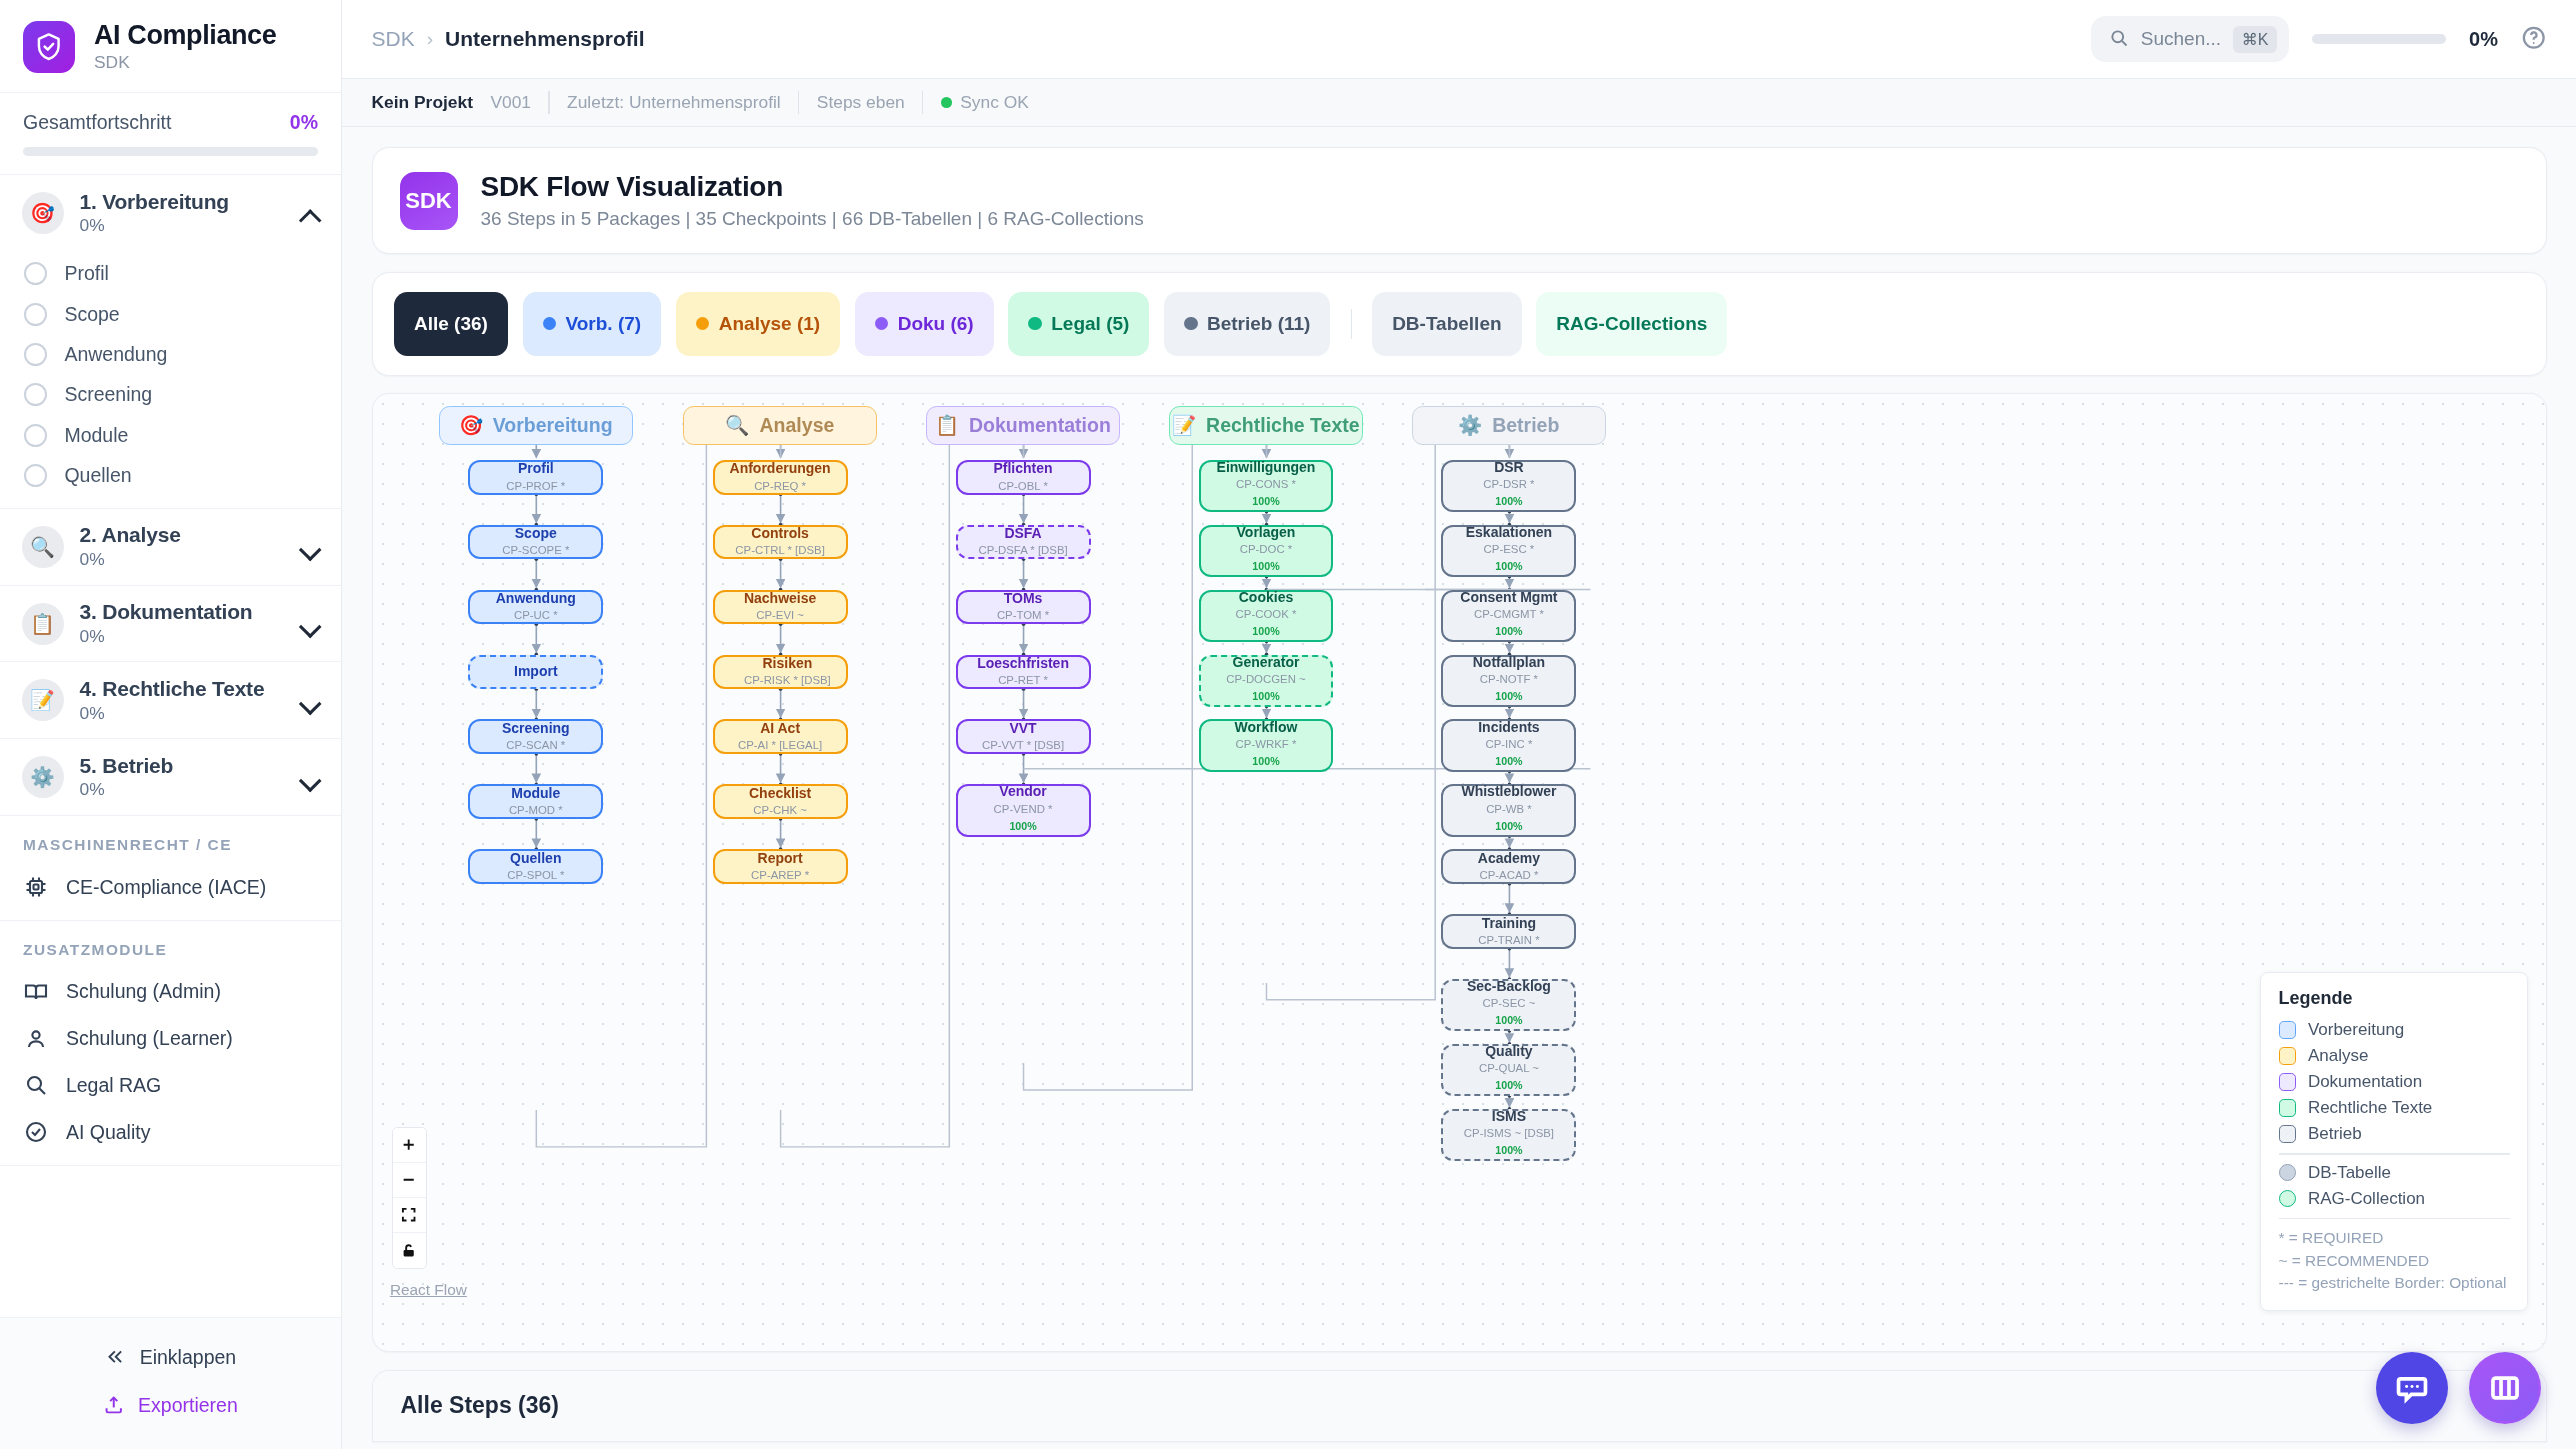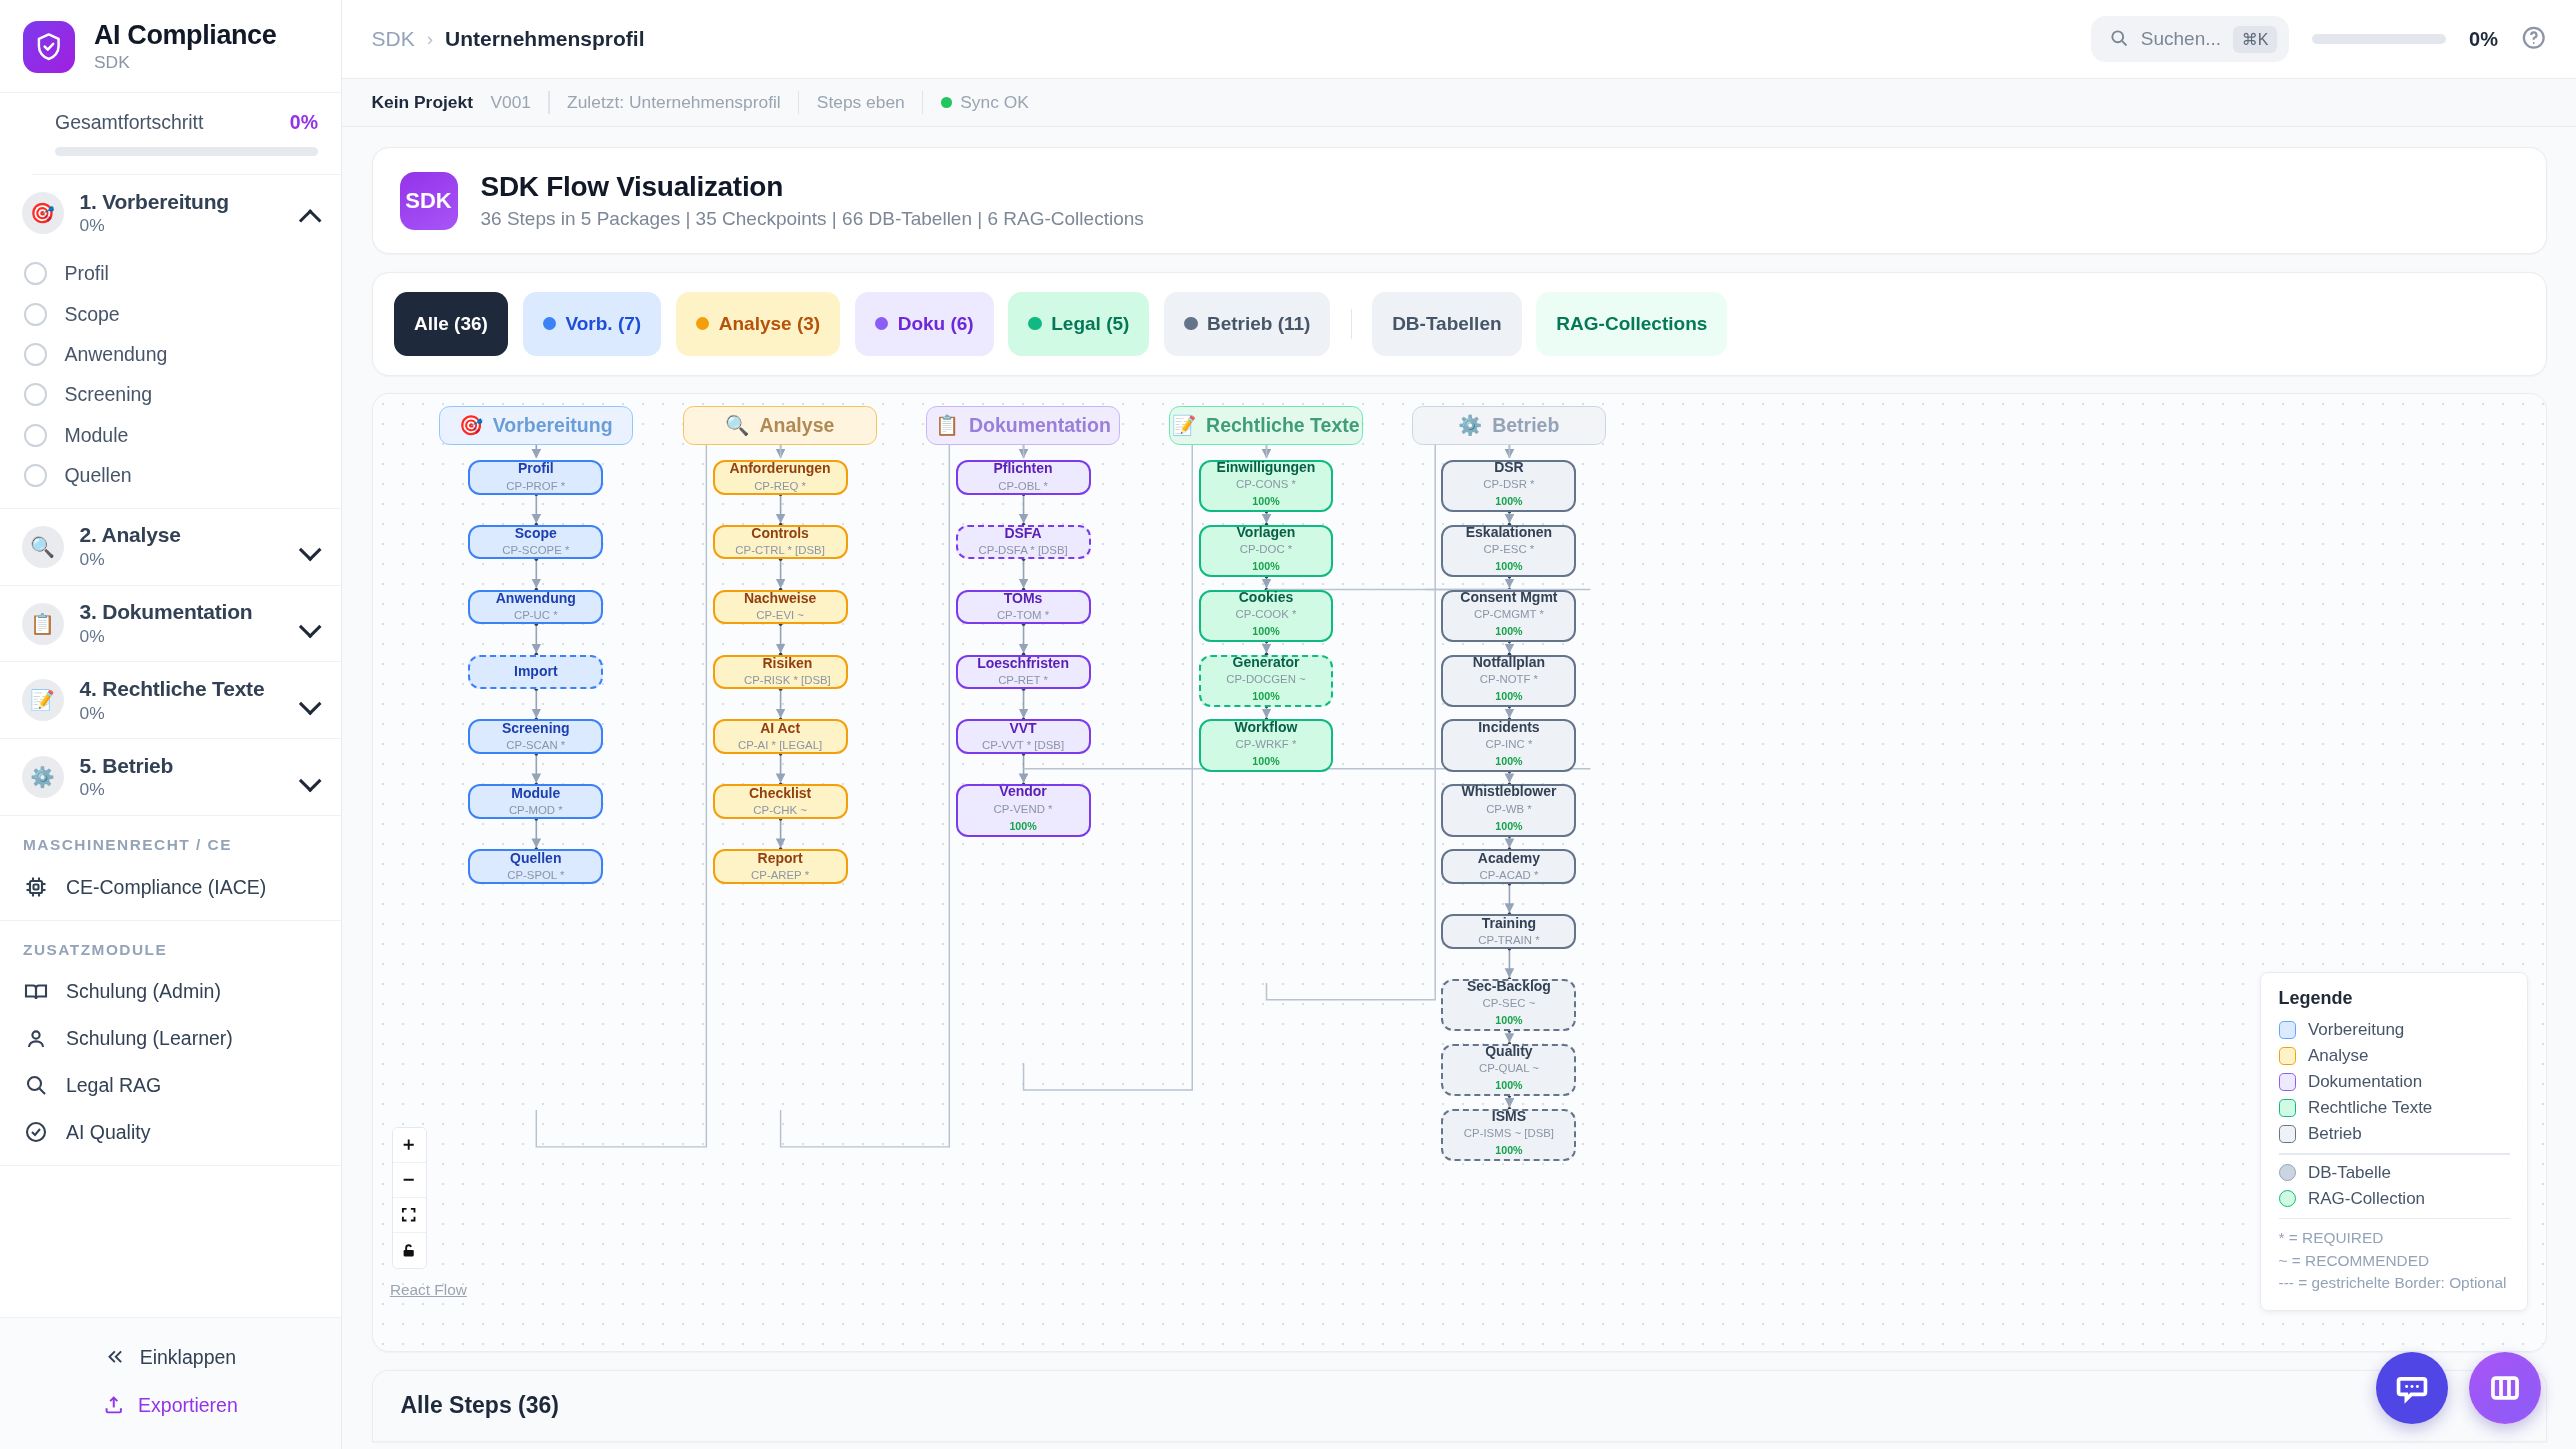--- a/index.html
+++ b/index.html
@@ -22,21 +22,21 @@
     width: 52px; height: 52px; border-radius: 14.8px;
     background: linear-gradient(135deg,#7c3aed 0%,#a21fe0 100%);
     display:flex; align-items:center; justify-content:center;
     flex: 0 0 52px;
   }
   .sb-logo svg { width: 29.5px; height: 29.5px; }
   .sb-brand-txt { display:flex; flex-direction:column; gap: 1.3px; }
   .sb-title { font-size: 27px; font-weight: 700; color: #111827; letter-spacing: -0.4px; }
   .sb-sub { font-size: 17.4px; color: #8b95a5; }
 
-  .sb-progress { padding: 17.4px 23px 17.4px 23px; border-bottom: 1.3px solid #eef1f5; margin-left: 32px; }
+  .sb-progress { padding: 17.4px 23px 17.4px 23px; border-bottom: 1.3px solid #eef1f5; }
   .sb-progress-row { display:flex; justify-content: space-between; align-items: baseline; margin-bottom: 13.4px; }
   .sb-progress-label { font-size: 19.5px; color: #475569; }
   .sb-progress-val { font-size: 19.5px; color: #9333ea; font-weight: 600; }
   .sb-bar { height: 9.4px; border-radius: 5.4px; background: #e6e9ee; width: 100%; }
 
   .sb-phase { border-bottom: 1.3px solid #eef1f5; }
   .sb-phase-head { display:flex; align-items:center; gap: 16px; padding: 14.8px 21.5px; cursor: pointer; }
   .sb-phase-emoji {
     width: 42px; height: 42px; flex:0 0 42px; border-radius: 50%;
     background: #e9ebef; display:flex; align-items:center; justify-content:center;
@@ -451,21 +451,21 @@
       <div class="card filter-card" id="filters">
           <div class="chip chip-all">
             <span>Alle (36)</span>
           </div>
           <div class="chip chip-vorb">
             <span class="cdot"></span>
             <span>Vorb. (7)</span>
           </div>
           <div class="chip chip-analyse">
             <span class="cdot"></span>
-            <span>Analyse (3)</span>
+            <span>Analyse (1)</span>
           </div>
           <div class="chip chip-doku">
             <span class="cdot"></span>
             <span>Doku (6)</span>
           </div>
           <div class="chip chip-legal">
             <span class="cdot"></span>
             <span>Legal (5)</span>
           </div>
           <div class="chip chip-betrieb">

